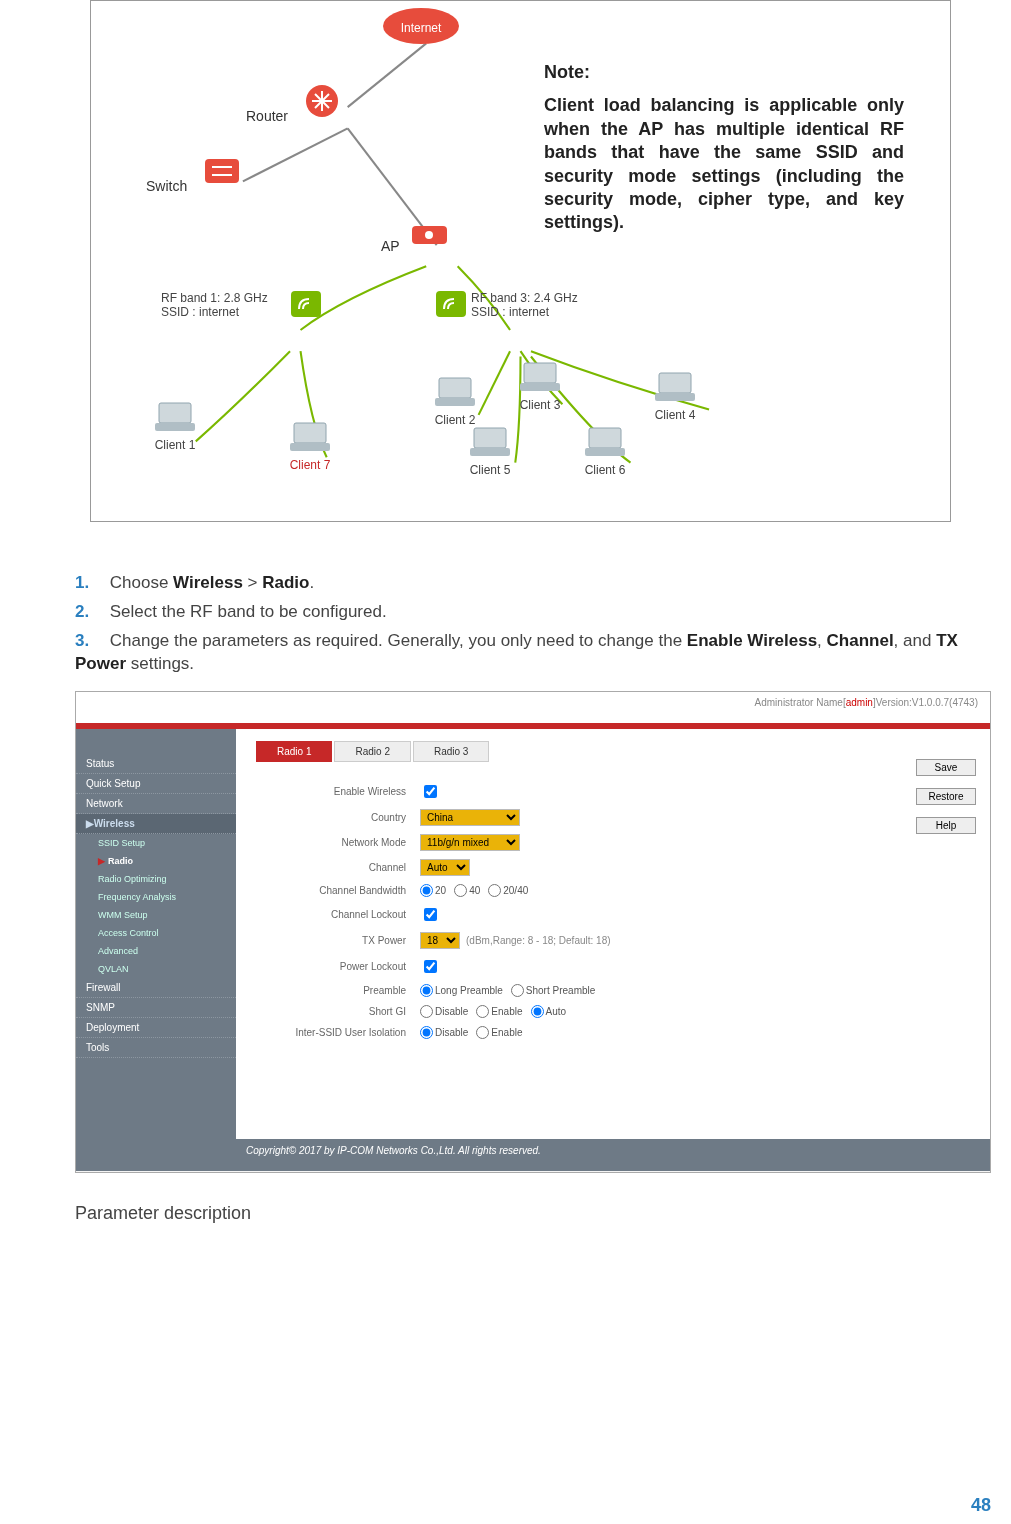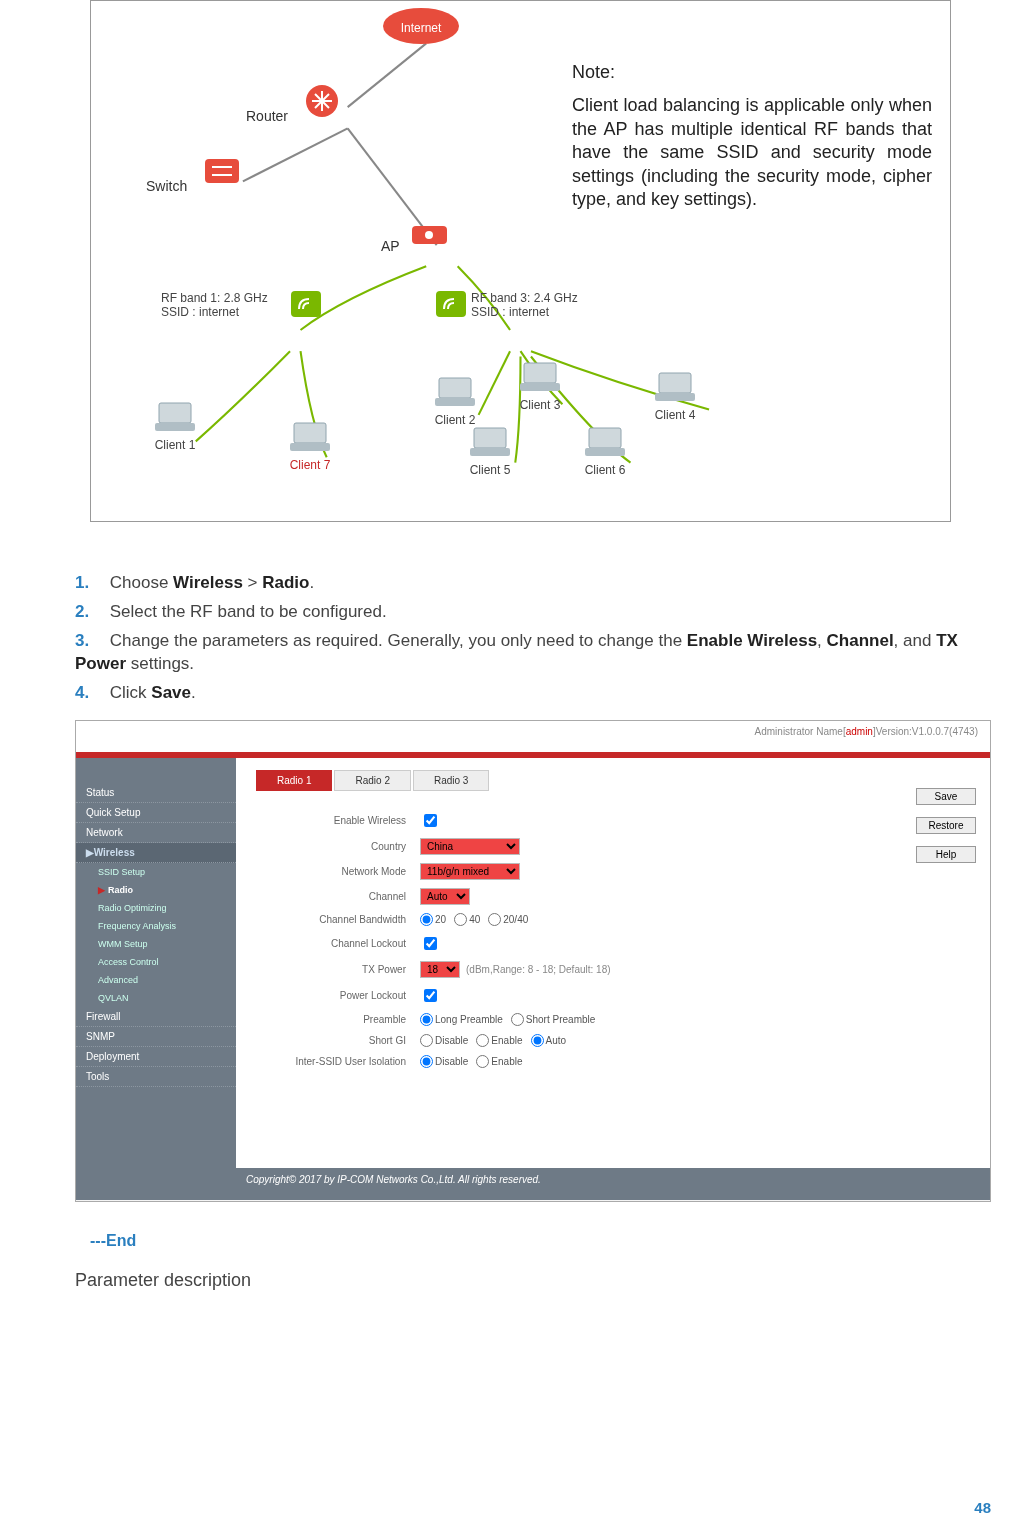--- a/index.html
+++ b/index.html
@@ -24,27 +24,28 @@
   }
   .diagram-box .node {
     position: absolute;
     text-align: center;
     font-size: 12px;
     color: #444;
   }
   .diagram-box .label { font-size: 14px; color: #333; }
   .diag-text-note {
     position: absolute;
-    right: 18px;
+    right: 46px;
     top: 60px;
     width: 360px;
     font-size: 18px;
     color: #222;
     text-align: justify;
     line-height: 1.3;
+    font-weight: bold;
   }
   .diag-text-note .note-title { margin-bottom: 10px; }
   
   .connectors { position:absolute; left:0; top:0; width:100%; height:100%; pointer-events:none;}
   
   .section-heading {
     font-size: 28px;
     font-weight: bold;
     color: #555;
     margin: 40px 0 10px 0;
@@ -89,30 +90,30 @@
   .admin-sidebar .side-sub { padding: 4px 10px 4px 22px; font-size: 9px; color: #cfe; }
   .admin-sidebar .side-sub.active { color: #fff; font-weight: bold; }
   .admin-sidebar .side-sub .caret { color:#c62828; margin-right:3px;}
   .admin-main { flex:1; background:#fff; position:relative; }
   .tabs { display:flex; padding: 12px 0 0 20px; }
   .tab { padding: 4px 20px; font-size: 10px; background:#eee; border:1px solid #ccc; margin-right:2px; cursor:pointer;}
   .tab.active { background:#c62828; color:#fff; border-color:#c62828;}
   .form-area { padding: 20px 30px; font-size:10px; color:#555; }
   .form-row { display:flex; align-items:center; margin-bottom:8px;}
   .form-row .flabel { width: 140px; text-align:right; padding-right:14px; color:#666;}
-  .form-row select, .form-row input[type=text] { font-size:10px; border:1px solid #bbb; padding:1px 2px; background:#ef4444;}
+  .form-row select, .form-row input[type=text] { font-size:10px; border:1px solid #bbb; padding:1px 2px; background:#eab308;}
   .form-row .radio { margin: 0 2px 0 8px;}
   .form-row .radio:first-of-type { margin-left:0;}
   .form-row .inline-note { margin-left:6px; color:#888;}
   .admin-buttons { position:absolute; right:14px; top:30px; display:flex; flex-direction:column; gap:12px;}
   .admin-buttons button { width:60px; font-size:10px; padding:2px 0; border:1px solid #999; background:#eee; cursor:pointer;}
   .admin-footer { height:26px; background:#6e7a86; color:#fff; font-size:10px; font-style:italic; padding:6px 0 0 170px;}
   .end-marker { color:#2a7fbf; font-weight:bold; margin: 20px 0 20px 70px; font-size:16px;}
   .param-desc { font-size:18px; color:#444; margin-left:55px;}
-  .page-number { position:absolute; bottom:8px; right:20px; color:#2a7fbf; font-size:15px; font-weight:bold;}
+  .page-number { position:absolute; bottom:8px; right:20px; color:#2a7fbf; font-size:18px; font-weight:bold;}
   .wrapper { position:relative; min-height:1524px;}
 </style>
 </head>
 <body>
 
 <div class="wrapper">
 <div class="page">
 
   <div class="diagram-box">
     <svg class="connectors" viewBox="0 0 820 490" preserveAspectRatio="none">
@@ -244,24 +245,20 @@
       <span class="step-num">1.</span>
       <span>Choose </span><b>Wireless</b><span> &gt; </span><b>Radio</b><span>.</span>
     </li>
     <li>
       <span class="step-num">2.</span>
       <span>Select the RF band to be configured.</span>
     </li>
     <li>
       <span class="step-num">3.</span>
       <span>Change the parameters as required. Generally, you only need to change the </span><b>Enable Wireless</b><span>, </span><b>Channel</b><span>, and </span><b>TX Power</b><span> settings.</span>
-    </li>
-    <li>
-      <span class="step-num">4.</span>
-      <span>Click </span><b>Save</b><span>.</span>
     </li>
   </ol>
 
   <div class="admin-ui">
     <div class="admin-top">
       <span>Administrator Name[</span><span class="admin-name">admin</span><span>]Version:V1.0.0.7(4743)</span>
     </div>
     <div class="admin-redbar"></div>
     <div class="admin-body">
       <div class="admin-sidebar">
@@ -354,18 +351,17 @@
                 <span>Disable</span>
             <input type="radio" class="radio" style="">
                 <span>Enable</span>
           </div>
         </div>
       </div>
     </div>
     <div class="admin-footer">Copyright© 2017 by IP-COM Networks Co.,Ltd. All rights reserved.</div>
   </div>
 
-  <div class="end-marker">---End</div>
   <div class="param-desc">Parameter description</div>
 
 </div>
 <div class="page-number">48</div>
 </div>
 
 </body></html>

